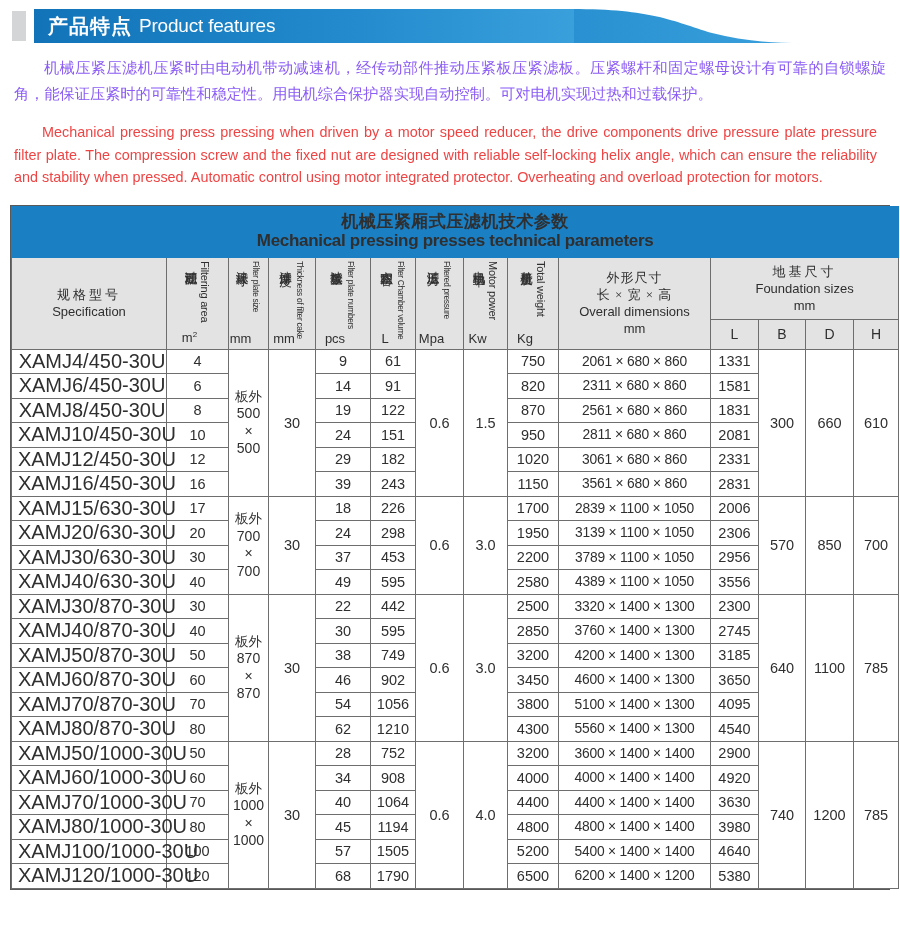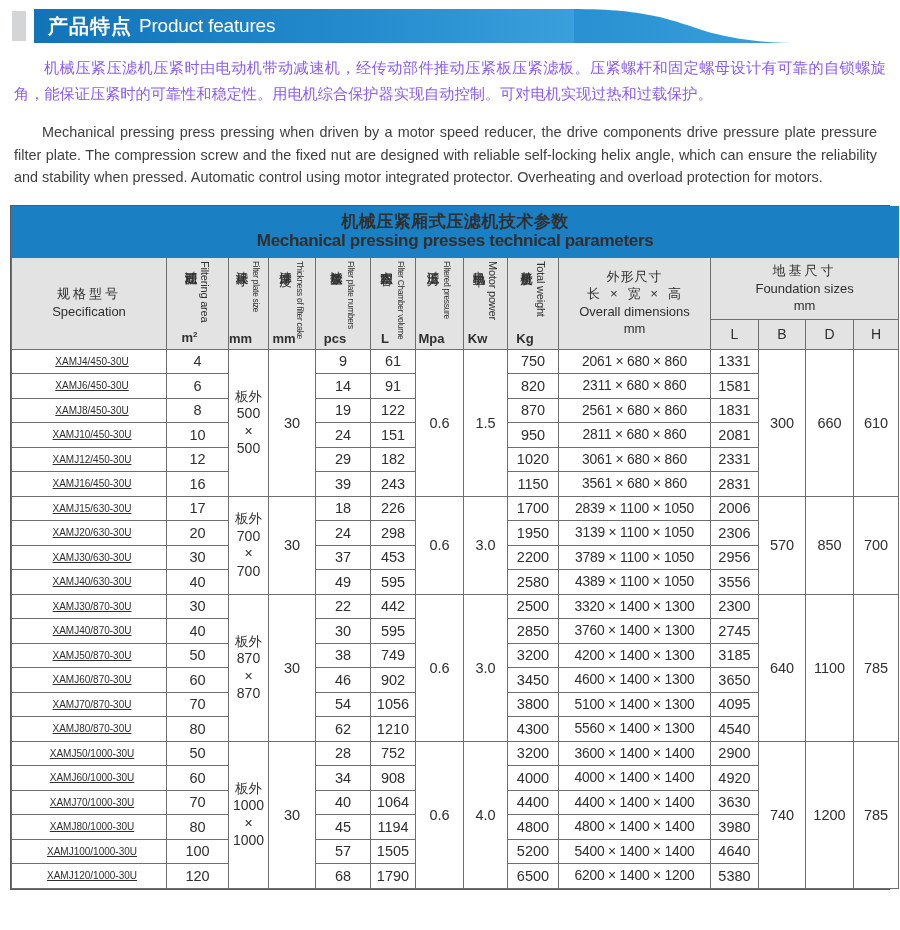--- a/index.html
+++ b/index.html
@@ -58,21 +58,21 @@
     text-align: justify;
     font-family: "DejaVu Sans", sans-serif;
     color: #8b5cf6;
   }
   p.en {
     margin: 14px 3px 0 0;
     font-size: 14.4px;
     line-height: 22.5px;
     text-indent: 28px;
     text-align: justify;
-    color: #404040;
+    color: #ef4444;
     padding-right: 6px;
   }
 
   
   .table-outer {
     margin: 16px 10px 0 10px;
     border: 1.6px solid #595959;
     border-collapse: collapse;
   }
   table.spec {
@@ -108,21 +108,21 @@
     line-height: 20px;
   }
 
   thead td { background: #e3e3e3; }
 
   .hcell-plain {
     font-size: 13px;
     line-height: 17px;
     padding: 3px 2px !important;
   }
-  .hcell-plain .cn { letter-spacing: 3px; font-family: Liberation Mono, monospace; }
+  .hcell-plain .cn { letter-spacing: 3px; font-family: Liberation Serif, serif; }
   .hcell-plain .cn.tight { letter-spacing: 1px; }
   .hcell-plain .en { letter-spacing: 0px; }
 
   
   .vcell {
     height: 92px;
     position: relative;
     padding: 0 !important;
   }
   .vinner {
@@ -149,42 +149,40 @@
     letter-spacing: -0.2px;
     white-space: nowrap;
     margin-left: 1px;
   }
   .v-en.tiny { font-size: 8.4px; letter-spacing: -0.3px; }
   .v-unit {
     position: absolute;
     left: 0; right: 16px;
     bottom: 3px;
     font-size: 13px;
-    font-weight: bold;
   }
   .v-unit sup { font-size: 8px; }
 
   .subhead {
     font-size: 14px;
     padding: 5px 0 !important;
     background: #e3e3e3;
   }
 
   
   tbody td {
     font-size: 13.6px;
     height: 24.5px;
     background: #ffffff;
     white-space: nowrap;
   }
   td.spec-name {
     text-align: left;
     padding-left: 6px !important;
-    font-size: 10px;
-    text-decoration: underline;
+    font-size: 20px;
   }
   td.platesize {
     font-size: 14px;
     line-height: 17.5px;
   }
   td.platesize .cn { font-family: "DejaVu Sans", sans-serif; font-size: 13.5px; }
   td.dim { font-size: 13.8px; letter-spacing: -0.2px; margin-left: 44px; }
   td.big { font-size: 14.5px; }
   .grp-sep { border-top: 1.7px solid #4a4a4a !important; }
 </style>

